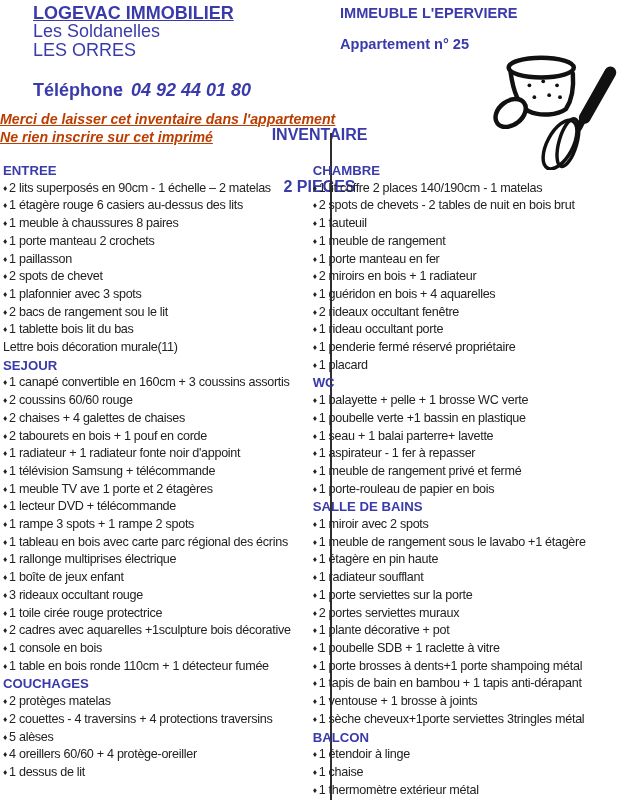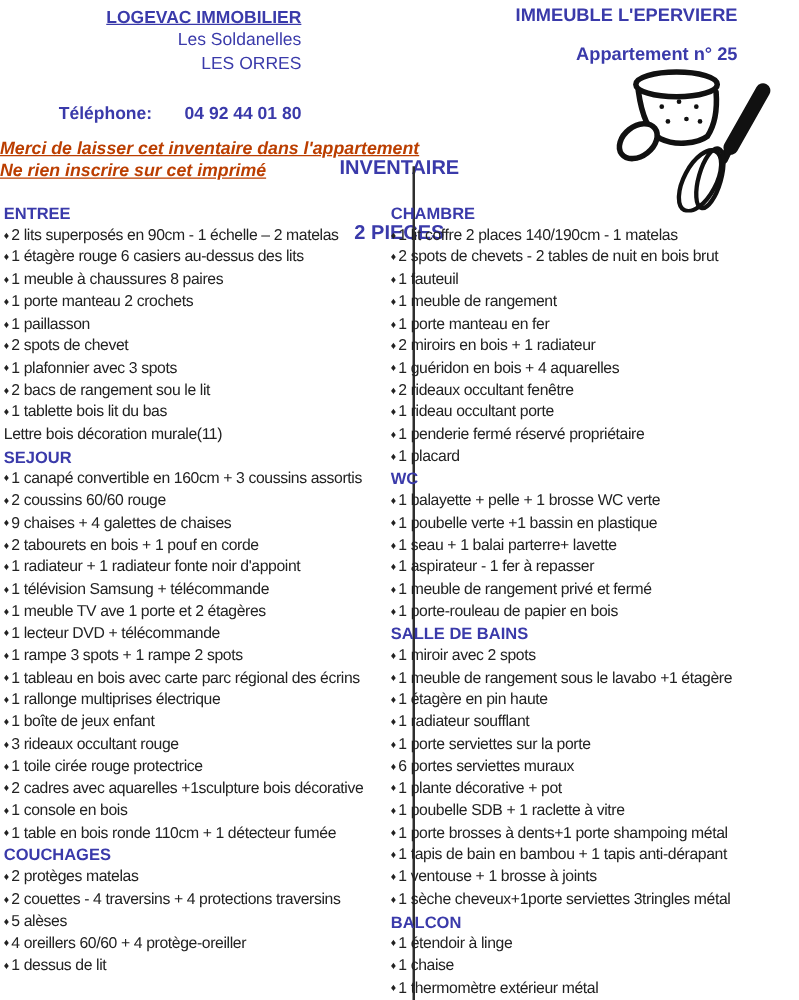--- a/index.html
+++ b/index.html
@@ -9,27 +9,27 @@
     --line:#2e2e2e;
   }
   html,body{margin:0;padding:0;}
   body{
     width:639px;height:800px;background:#ffffff;
     font-family:"Liberation Sans", sans-serif;
     position:relative;overflow:hidden;
   }
   .page{position:absolute;inset:0;}
   
-  .agency{position:absolute;left:33px;top:4px;color:var(--blue);font-size:14px;line-height:18.4px;text-align:right;}
+  .agency{position:absolute;left:33px;top:4px;color:var(--blue);font-size:18px;line-height:18.4px;}
   .agency-name{font-weight:bold;text-decoration:underline;}
   .bold{font-weight:bold;}
   .lbl{display:inline-block;width:84px;margin-top:22px;}
-  .num{margin-left:26px;}
+  .num{margin-left:8px;font-style:italic;}
   
-  .building{position:absolute;left:340px;top:5px;width:250px;text-align:right;
+  .building{position:absolute;left:340px;top:5px;width:250px;text-align:left;
     color:var(--blue);font-weight:bold;font-size:14.6px;}
   .apt{margin-top:15px;}
   
   .notice{position:absolute;left:0;right:0;text-align:left;color:var(--red);
     font-weight:bold;font-style:italic;text-decoration:underline;font-size:14.2px;margin-top:19px;}
   .n1{top:92px;}
   .n2{top:110px;}
   .doc-title,.doc-subtitle{position:absolute;left:0;right:0;text-align:center;
     color:var(--blue);font-weight:bold;font-size:16px;}
   .doc-title{top:126px;}
@@ -96,21 +96,21 @@
         <div class="item"><span class="bullet">♦</span><span>1 porte manteau 2 crochets</span></div>
         <div class="item"><span class="bullet">♦</span><span>1 paillasson</span></div>
         <div class="item"><span class="bullet">♦</span><span>2 spots de chevet</span></div>
         <div class="item"><span class="bullet">♦</span><span>1 plafonnier avec 3 spots</span></div>
         <div class="item"><span class="bullet">♦</span><span>2 bacs de rangement sou le lit</span></div>
         <div class="item"><span class="bullet">♦</span><span>1 tablette bois lit du bas</span></div>
         <div class="item"><span>Lettre bois décoration murale(11)</span></div>
         <div class="sec">SEJOUR</div>
         <div class="item"><span class="bullet">♦</span><span>1 canapé convertible en 160cm + 3 coussins assortis</span></div>
         <div class="item"><span class="bullet">♦</span><span>2 coussins 60/60 rouge</span></div>
-        <div class="item"><span class="bullet">♦</span><span>9 chaises + 4 galettes de chaises</span></div>
+        <div class="item"><span class="bullet">♦</span><span>2 chaises + 4 galettes de chaises</span></div>
         <div class="item"><span class="bullet">♦</span><span>2 tabourets en bois  + 1 pouf en corde</span></div>
         <div class="item"><span class="bullet">♦</span><span>1 radiateur + 1 radiateur fonte noir d'appoint</span></div>
         <div class="item"><span class="bullet">♦</span><span>1 télévision Samsung + télécommande</span></div>
         <div class="item"><span class="bullet">♦</span><span>1 meuble TV ave 1 porte et 2 étagères</span></div>
         <div class="item"><span class="bullet">♦</span><span>1 lecteur DVD + télécommande</span></div>
         <div class="item"><span class="bullet">♦</span><span>1 rampe 3 spots + 1 rampe 2 spots</span></div>
         <div class="item"><span class="bullet">♦</span><span>1 tableau en bois avec carte parc régional des écrins</span></div>
         <div class="item"><span class="bullet">♦</span><span>1 rallonge multiprises électrique</span></div>
         <div class="item"><span class="bullet">♦</span><span>1 boîte de jeux enfant</span></div>
         <div class="item"><span class="bullet">♦</span><span>3 rideaux occultant rouge</span></div>
@@ -144,21 +144,21 @@
         <div class="item"><span class="bullet">♦</span><span>1 seau + 1 balai parterre+ lavette</span></div>
         <div class="item"><span class="bullet">♦</span><span>1 aspirateur - 1 fer à repasser</span></div>
         <div class="item"><span class="bullet">♦</span><span>1 meuble de rangement privé et fermé</span></div>
         <div class="item"><span class="bullet">♦</span><span>1 porte-rouleau de papier en bois</span></div>
         <div class="sec">SALLE DE BAINS</div>
         <div class="item"><span class="bullet">♦</span><span>1 miroir avec 2 spots</span></div>
         <div class="item"><span class="bullet">♦</span><span>1 meuble de rangement sous le lavabo +1 étagère</span></div>
         <div class="item"><span class="bullet">♦</span><span>1 étagère en pin haute</span></div>
         <div class="item"><span class="bullet">♦</span><span>1 radiateur soufflant</span></div>
         <div class="item"><span class="bullet">♦</span><span>1 porte serviettes sur la porte</span></div>
-        <div class="item"><span class="bullet">♦</span><span>6 portes serviettes muraux</span></div>
+        <div class="item"><span class="bullet">♦</span><span>2 portes serviettes muraux</span></div>
         <div class="item"><span class="bullet">♦</span><span>1 plante décorative + pot</span></div>
         <div class="item"><span class="bullet">♦</span><span>1 poubelle SDB + 1 raclette à vitre</span></div>
         <div class="item"><span class="bullet">♦</span><span>1 porte brosses à dents+1 porte shampoing métal</span></div>
         <div class="item"><span class="bullet">♦</span><span>1 tapis de bain en bambou + 1 tapis anti-dérapant</span></div>
         <div class="item"><span class="bullet">♦</span><span>1 ventouse + 1 brosse à joints</span></div>
         <div class="item"><span class="bullet">♦</span><span>1 sèche cheveux+1porte serviettes 3tringles métal</span></div>
         <div class="sec">BALCON</div>
         <div class="item"><span class="bullet">♦</span><span>1 étendoir à linge</span></div>
         <div class="item"><span class="bullet">♦</span><span>1 chaise</span></div>
         <div class="item"><span class="bullet">♦</span><span>1 thermomètre extérieur métal</span></div>

